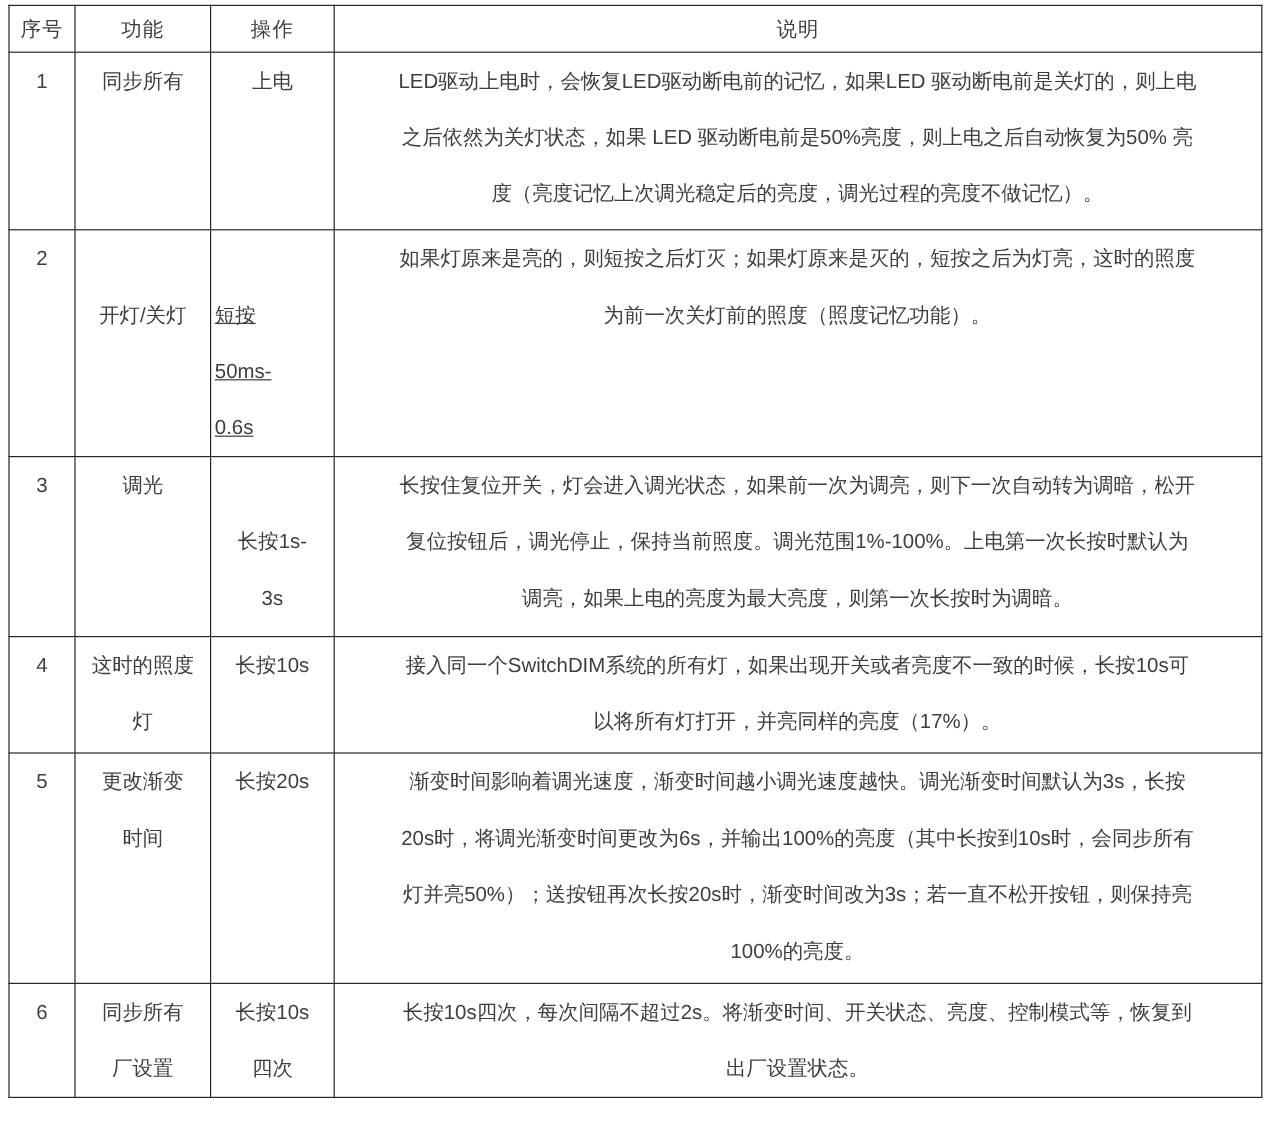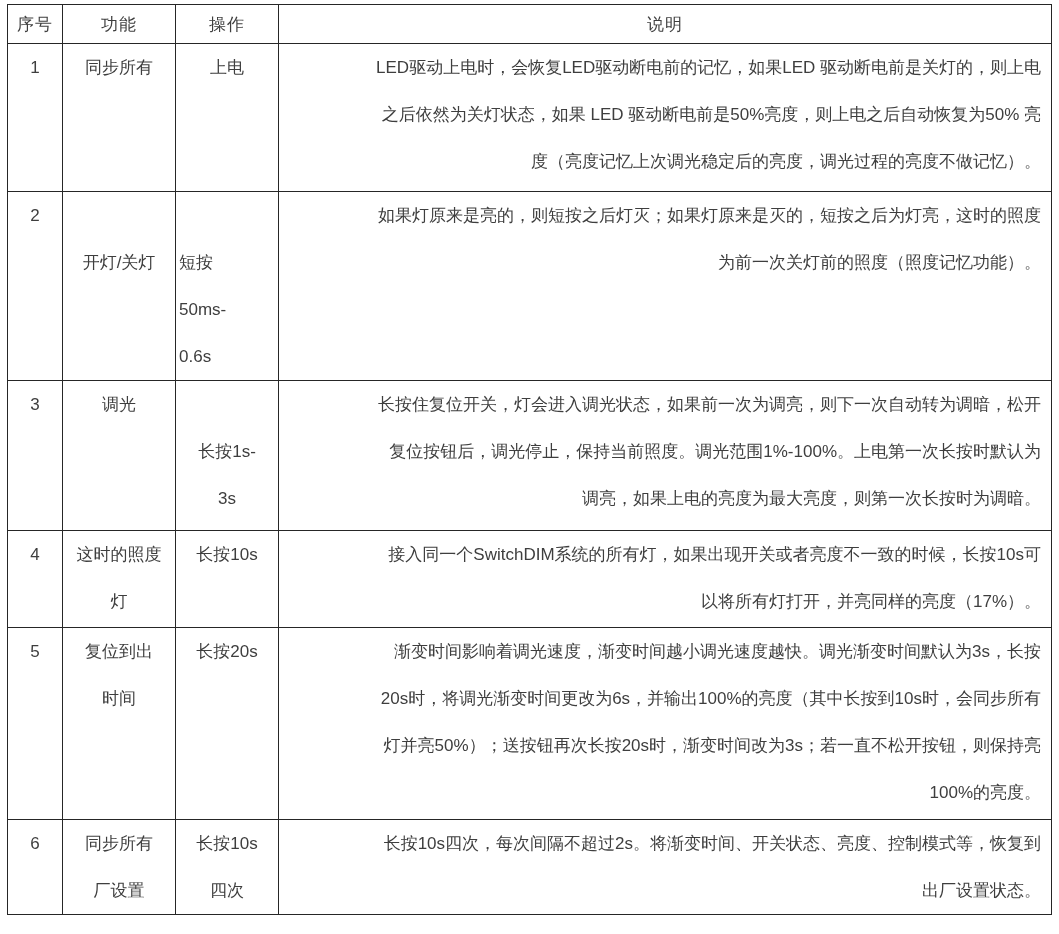--- a/index.html
+++ b/index.html
@@ -38,26 +38,27 @@
     letter-spacing: 1px;
   }
   .func-table td {
     vertical-align: top;
     text-align: center;
     line-height: 47px;
     white-space: pre-line;   
     padding: 0;
   }
   .func-table td.desc {
-    text-align: right;
+    text-align: center;
     padding: 0 10px 0 9px;
   }
   .func-table td.left {
     text-align: left;
     padding-left: 3px;
+    text-decoration: underline;
   }
   tr.r1 td { height: 148px; }
   tr.r2 td { height: 188px; }
   tr.r3 td { height: 150px; }
   tr.r4 td { height: 97px;  }
   tr.r5 td { height: 192px; }
   tr.r6 td { height: 94px;  }
 </style>
 </head>
 <body>
@@ -111,21 +112,21 @@
       <tr class="r4">
         <td>4</td>
         <td>这时的照度
 灯</td>
         <td>长按10s</td>
         <td class="desc">接入同一个SwitchDIM系统的所有灯，如果出现开关或者亮度不一致的时候，长按10s可
 以将所有灯打开，并亮同样的亮度（17%）。</td>
       </tr>
       <tr class="r5">
         <td>5</td>
-        <td>复位到出
+        <td>更改渐变
 时间</td>
         <td>长按20s</td>
         <td class="desc">渐变时间影响着调光速度，渐变时间越小调光速度越快。调光渐变时间默认为3s，长按
 20s时，将调光渐变时间更改为6s，并输出100%的亮度（其中长按到10s时，会同步所有
 灯并亮50%）；送按钮再次长按20s时，渐变时间改为3s；若一直不松开按钮，则保持亮
 100%的亮度。</td>
       </tr>
       <tr class="r6">
         <td>6</td>
         <td>同步所有

